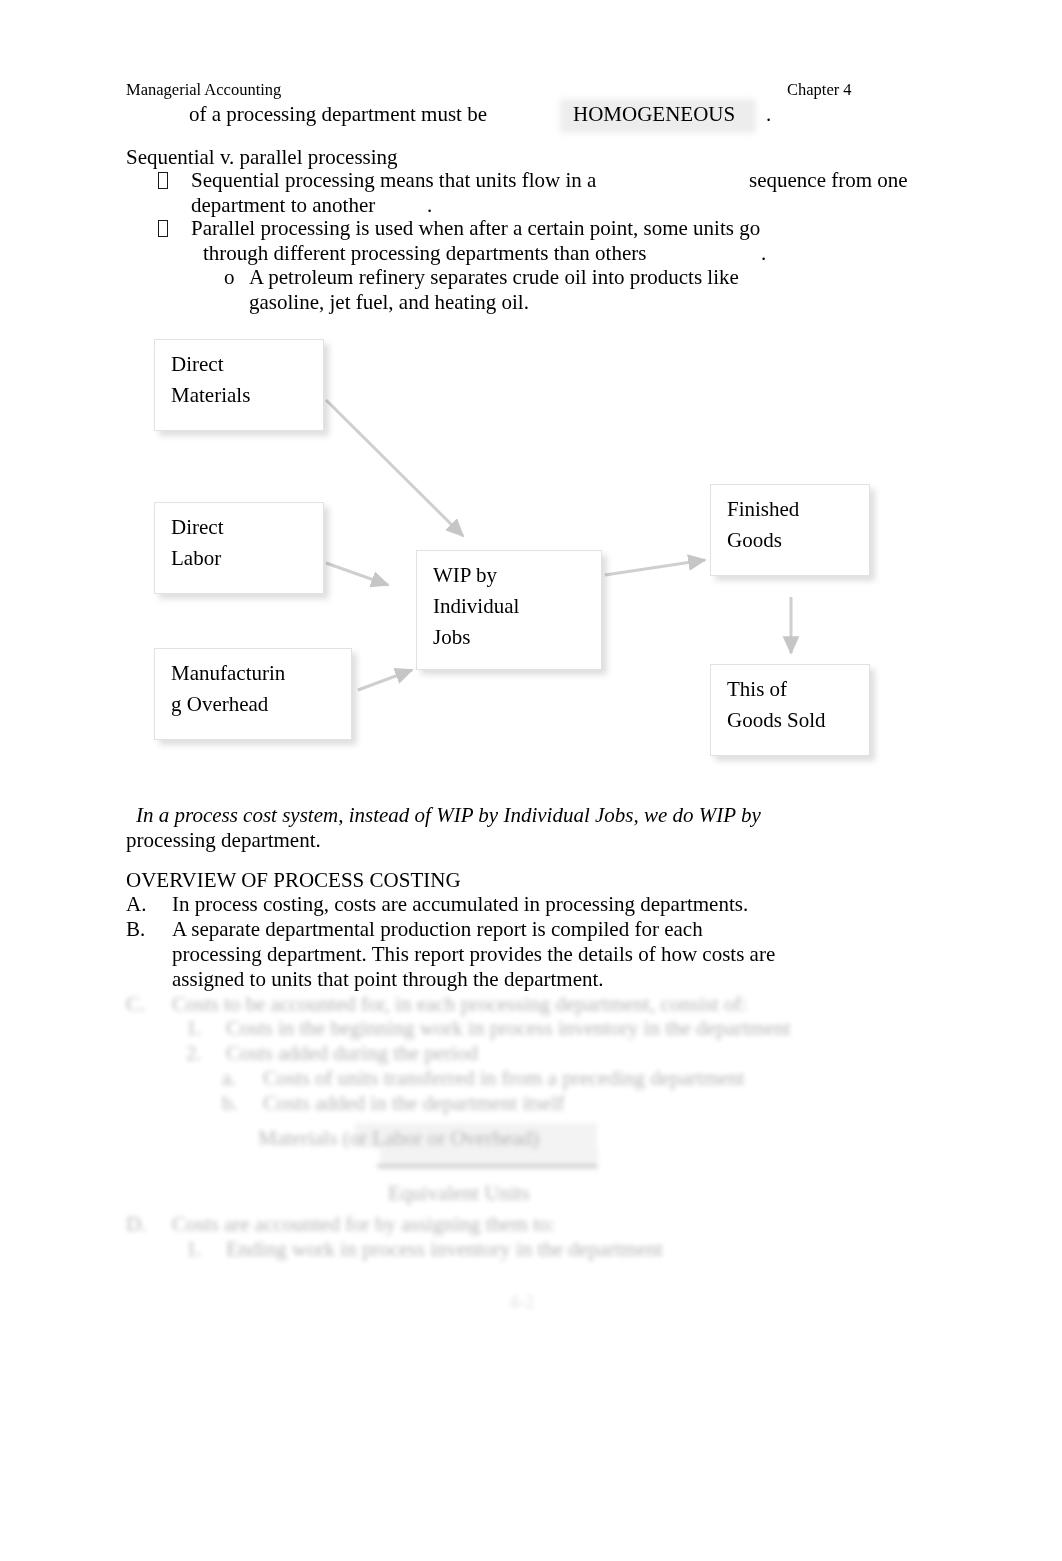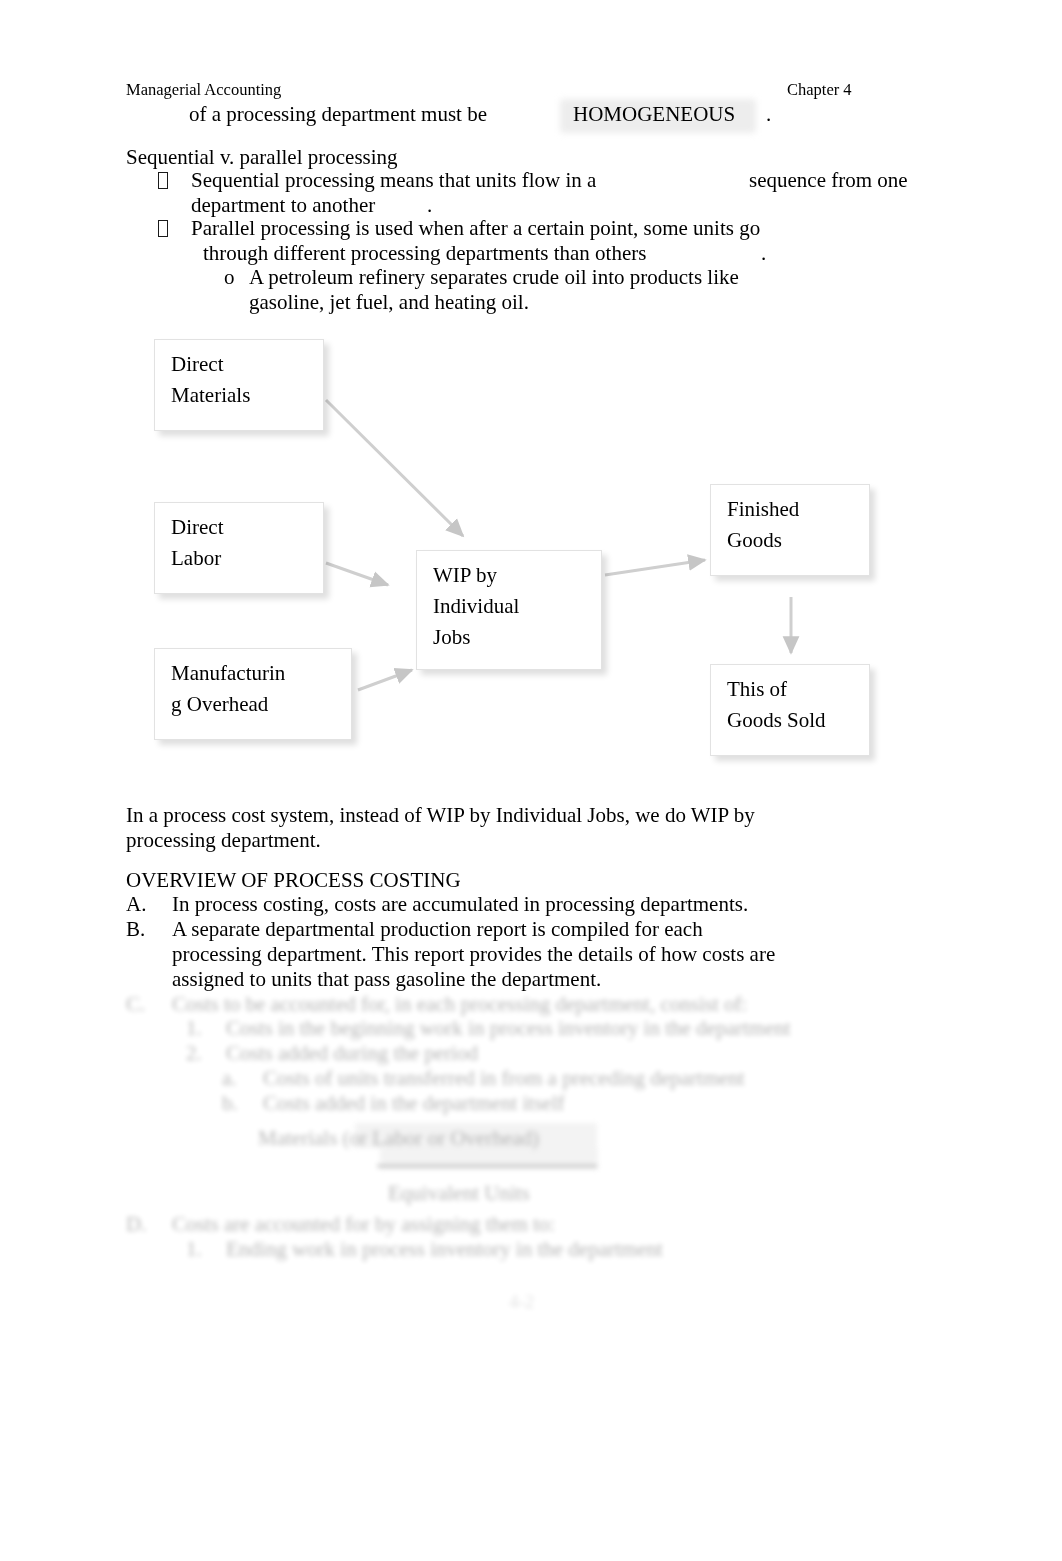--- a/index.html
+++ b/index.html
@@ -184,32 +184,32 @@
   <div class="node" style="left:710px; top:484px; width:160px; height:92px;padding-left:16px;">
     <div>Finished</div>
     <div>Goods</div>
   </div>
 
   <div class="node" style="left:710px; top:664px; width:160px; height:92px;">
     <div>This of</div>
     <div>Goods Sold</div>
   </div>
 
-  <div class="tx" style="left:126px; top:803px;">In a process cost system, instead of WIP by Individual Jobs, we do WIP by</div>
+  <div class="tx" style="left:136px; top:803px;font-style:italic;">In a process cost system, instead of WIP by Individual Jobs, we do WIP by</div>
   <div class="tx" style="left:126px; top:828px;">processing department.</div>
 
   <div class="tx" style="left:126px; top:868px;">OVERVIEW OF PROCESS COSTING</div>
 
   <div class="tx" style="left:126px; top:892px;">A.</div>
   <div class="tx" style="left:172px; top:892px;text-align:center;">In process costing, costs are accumulated in processing departments.</div>
 
   <div class="tx" style="left:126px; top:917px;">B.</div>
   <div class="tx" style="left:172px; top:917px;">A separate departmental production report is compiled for each</div>
   <div class="tx" style="left:172px; top:942px;">processing department. This report provides the details of how costs are</div>
-  <div class="tx" style="left:172px; top:967px;">assigned to units that pass gasoline the department.</div>
+  <div class="tx" style="left:172px; top:967px;">assigned to units that point through the department.</div>
 
   <div id="faded">
 
     <div class="tx" style="left:126px; top:7px;">C.</div>
     <div class="tx" style="left:172px; top:7px;">Costs to be accounted for, in each processing department, consist of:</div>
 
     <div class="tx" style="left:186px; top:31px;">1.</div>
     <div class="tx" style="left:226px; top:31px;">Costs in the beginning work in process inventory in the department</div>
 
     <div class="tx" style="left:186px; top:56px;">2.</div>

